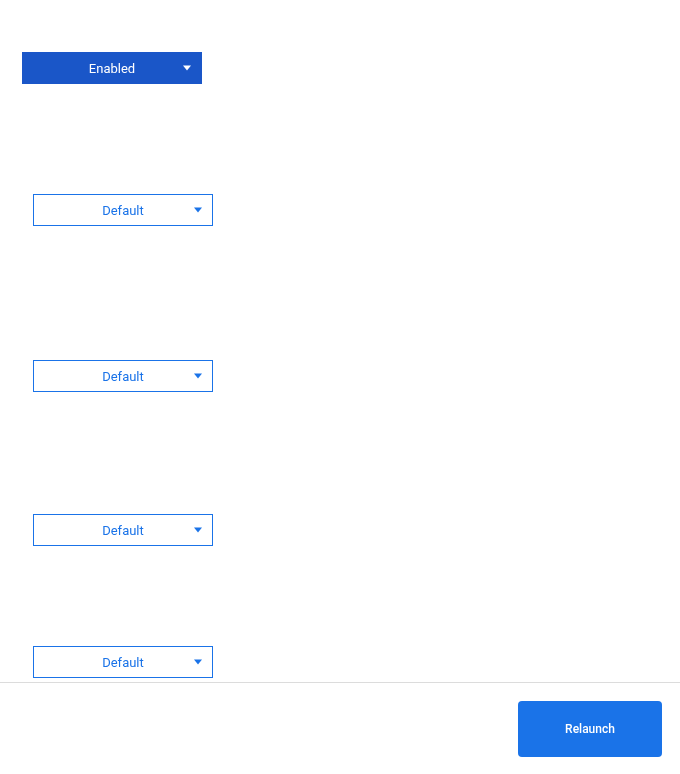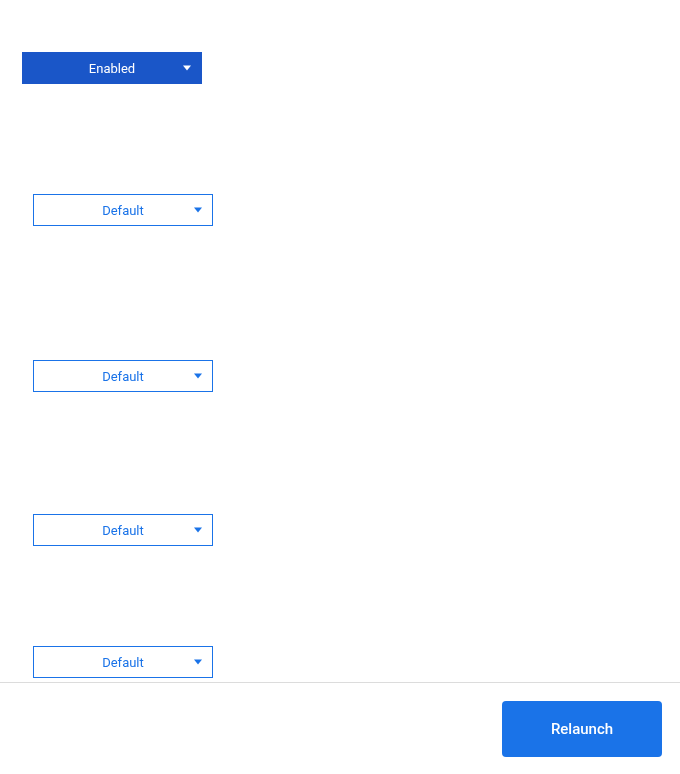--- a/index.html
+++ b/index.html
@@ -74,23 +74,23 @@
       justify-content: flex-end;
       align-items: center;
       padding-right: 18px;
       background: #ffffff;
     }
     .relaunch-button {
       background: #1a73e8;
       color: #ffffff;
       border: none;
       border-radius: 4px;
-      width: 160px;
+      width: 144px;
       height: 56px;
-      font-size: 15px;
+      font-size: 12px;
       font-weight: 500;
       cursor: pointer;
       font-family: inherit;
     }
   </style>
 </head>
 <body>
 
 <div class="content">
   <div class="dropdown filled" style="margin-bottom:110px;">

